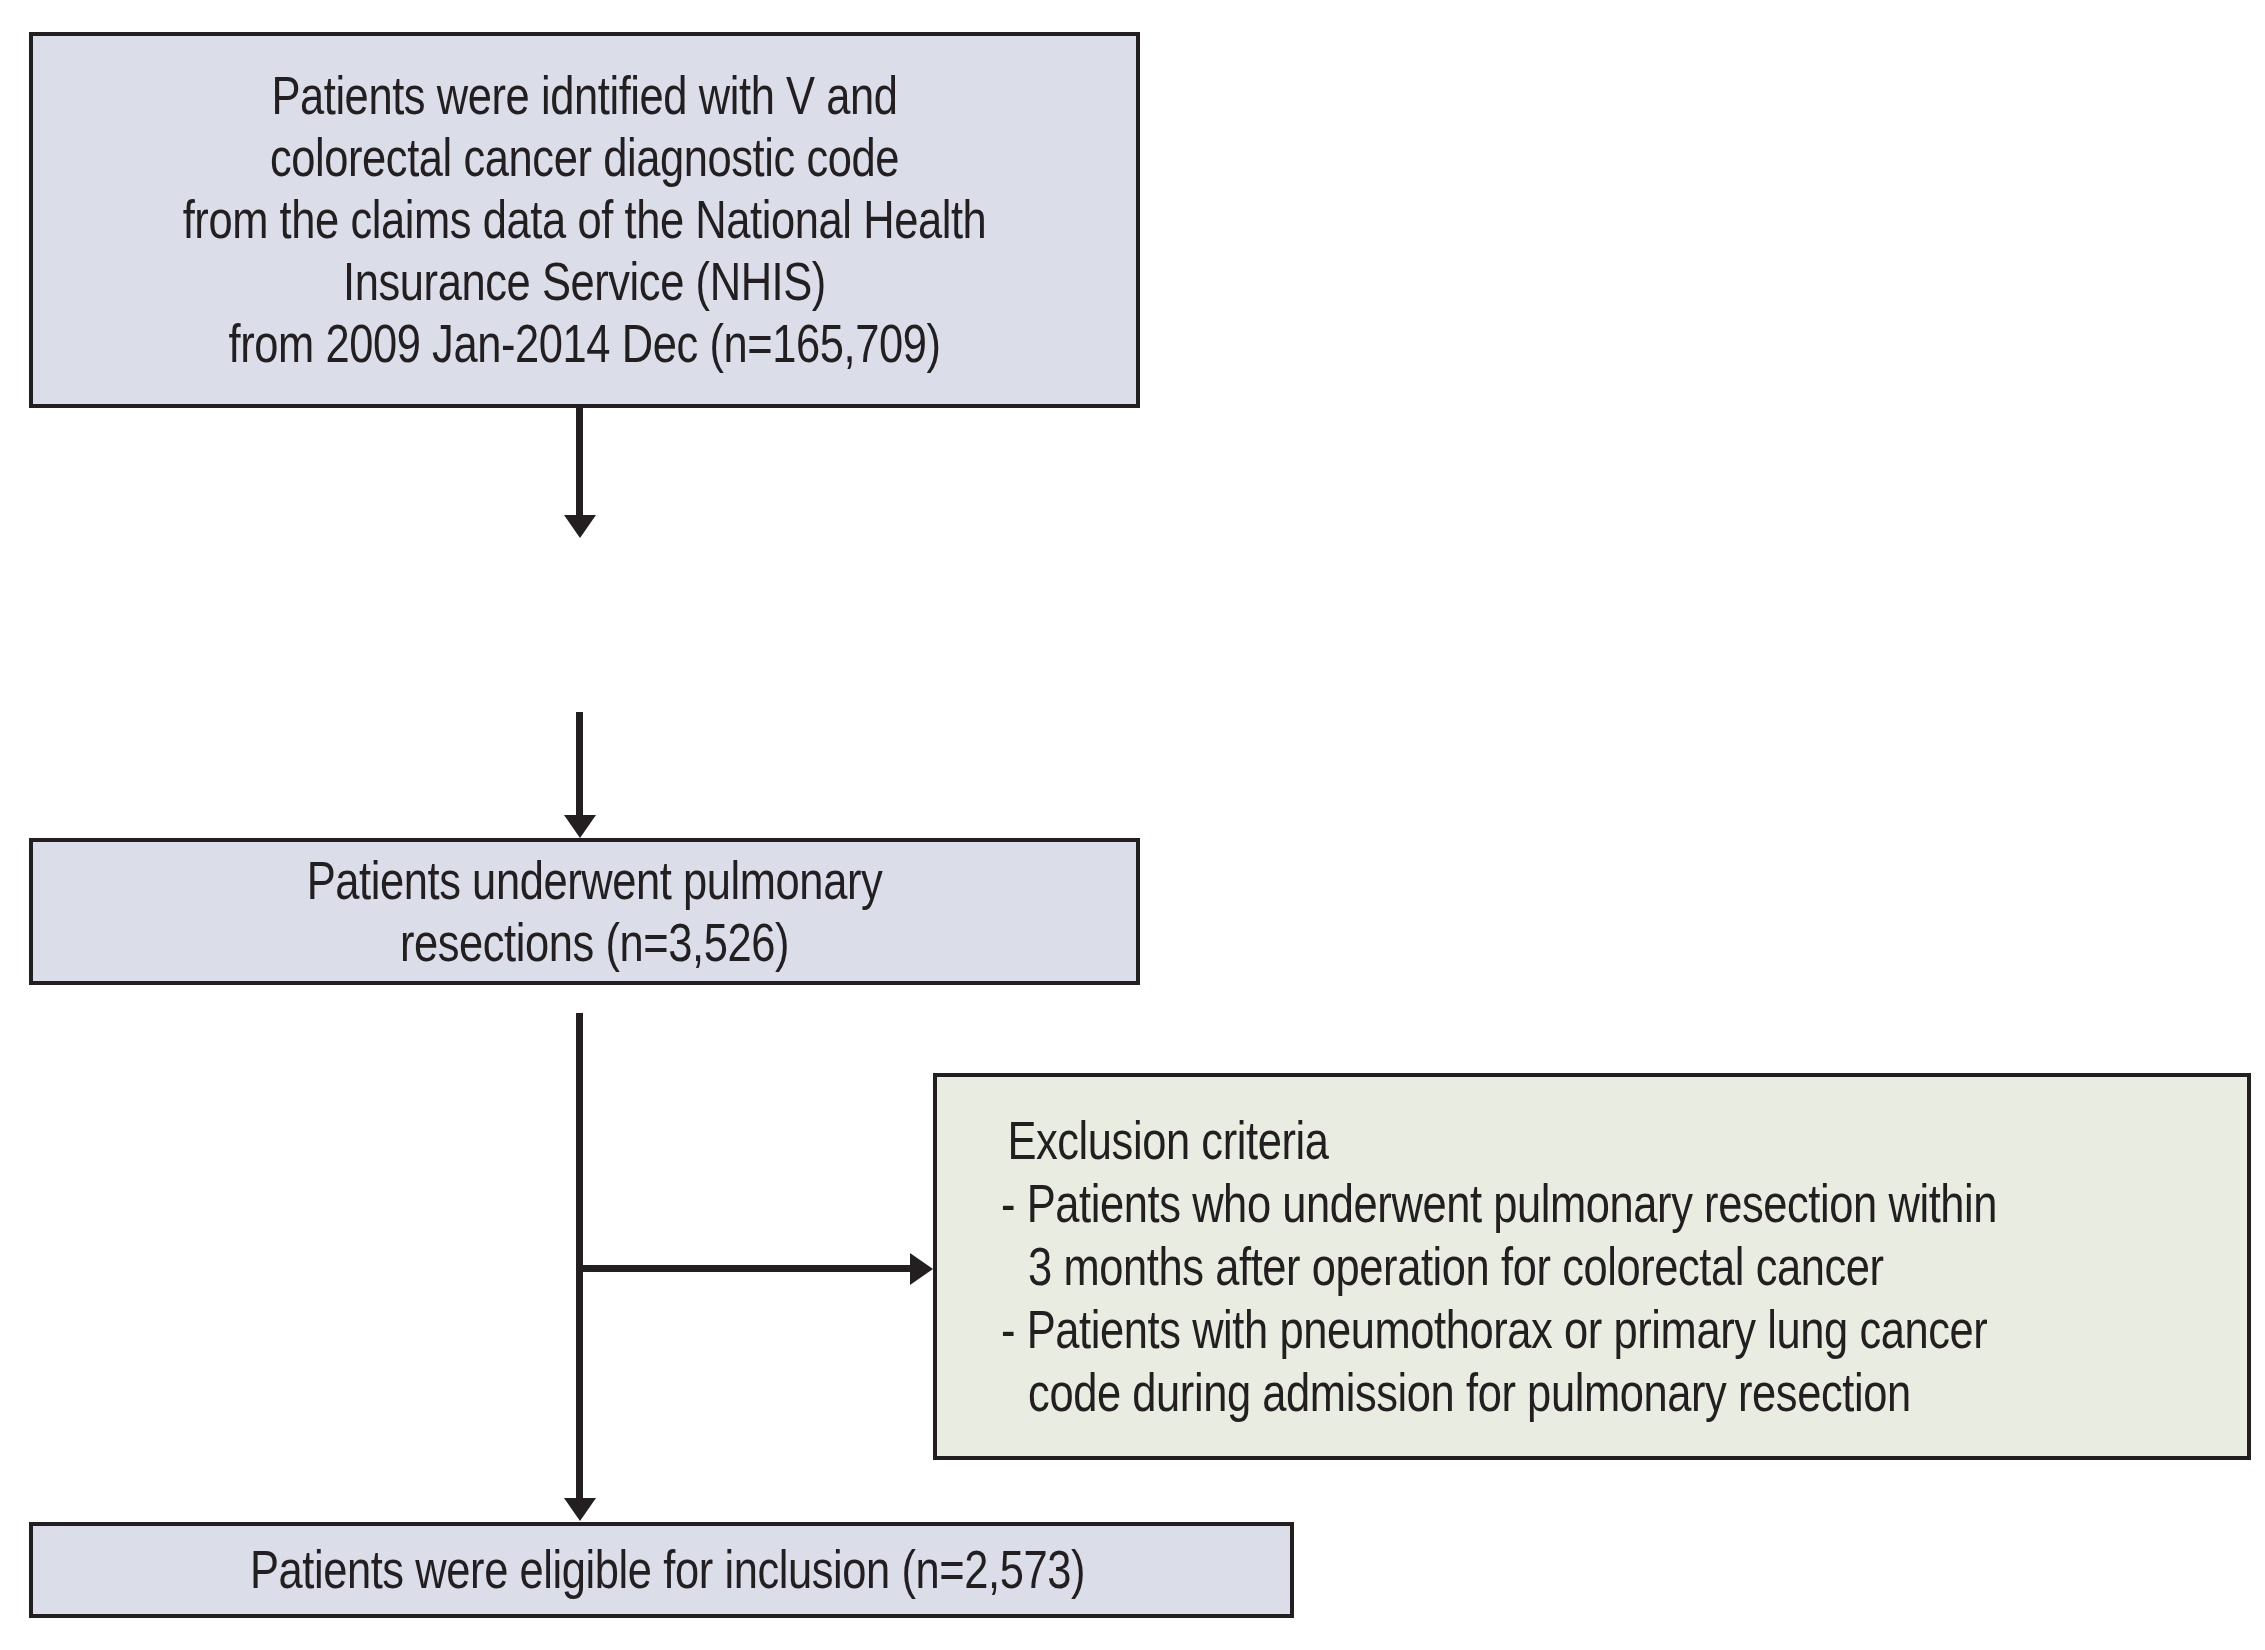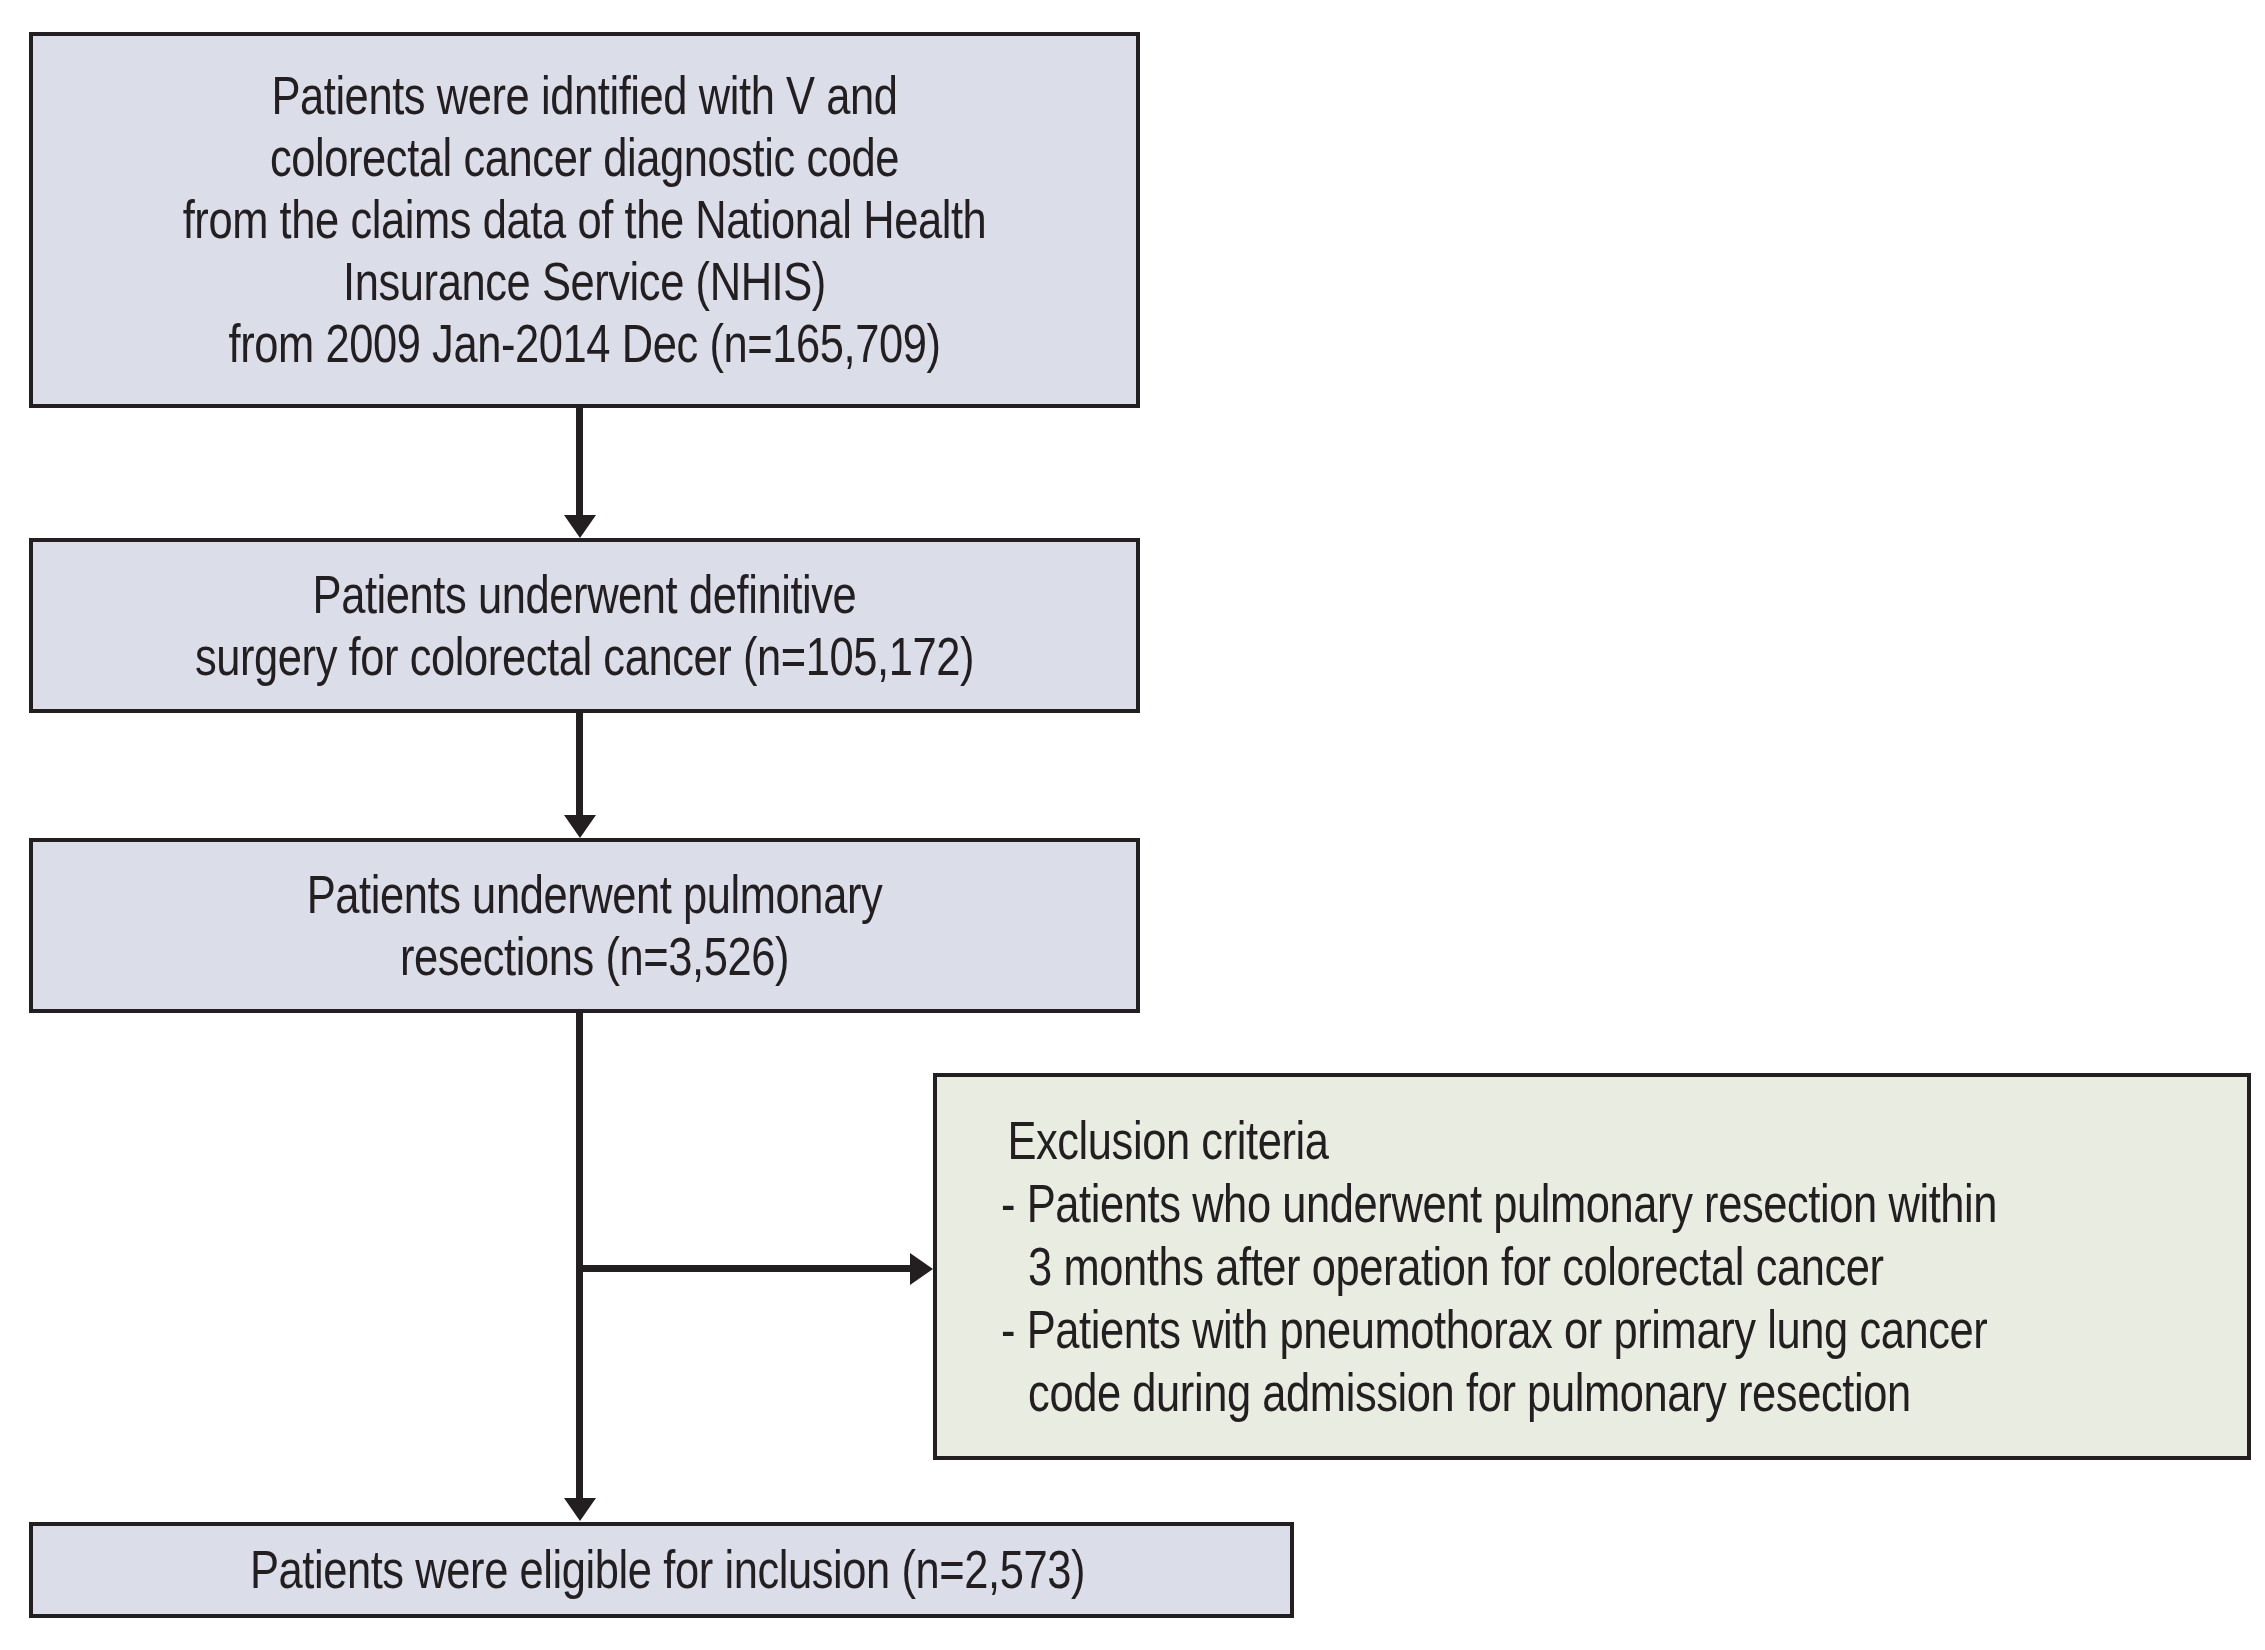--- a/index.html
+++ b/index.html
@@ -50,21 +50,21 @@
     font-size: 53px;
     line-height: 63px;
     letter-spacing: -0.5px;
   }
   .txt-left .line { white-space: nowrap; }
   .txt-left .title  { margin-left: 7.8px; }
   .txt-left .indent { margin-left: 33px; }
 
   #box-identification { left: 29px;  top: 32px;   width: 1111px; height: 376px; justify-content: center; }
   #box-surgery        { left: 29px;  top: 538px;  width: 1111px; height: 175px; }
-  #box-pulmonary      { left: 29px;  top: 838px;  width: 1111px; height: 175px; padding-left: 20px; }
+  #box-pulmonary      { left: 29px;  top: 838px;  width: 1111px; height: 147px; padding-left: 20px; }
   #box-exclusion      { left: 933px; top: 1073px; width: 1318px; height: 387px; padding-left: 64px; padding-right: 19.4px; }
   #box-eligible       { left: 29px;  top: 1522px; width: 1265px; height: 96px; padding-left: 12px; }
 
   
   .arrow-v {
     position: absolute;
     width: 33px;
     display: flex;
     flex-direction: column;
     align-items: center;
@@ -118,26 +118,20 @@
       <div class="line">Insurance Service (NHIS)</div>
       <div class="line">from 2009 Jan-2014 Dec (n=165,709)</div>
     </div>
   </div>
 
   <div class="arrow-v" id="arrow-1">
     <div class="shaft"></div>
     <div class="head"></div>
   </div>
 
-  <div class="box lavender" id="box-surgery">
-    <div class="txt">
-      <div class="line">Patients underwent definitive</div>
-      <div class="line">surgery for colorectal cancer (n=105,172)</div>
-    </div>
-  </div>
 
   <div class="arrow-v" id="arrow-2">
     <div class="shaft"></div>
     <div class="head"></div>
   </div>
 
   <div class="box lavender" id="box-pulmonary">
     <div class="txt">
       <div class="line">Patients underwent pulmonary</div>
       <div class="line">resections (n=3,526)</div>

